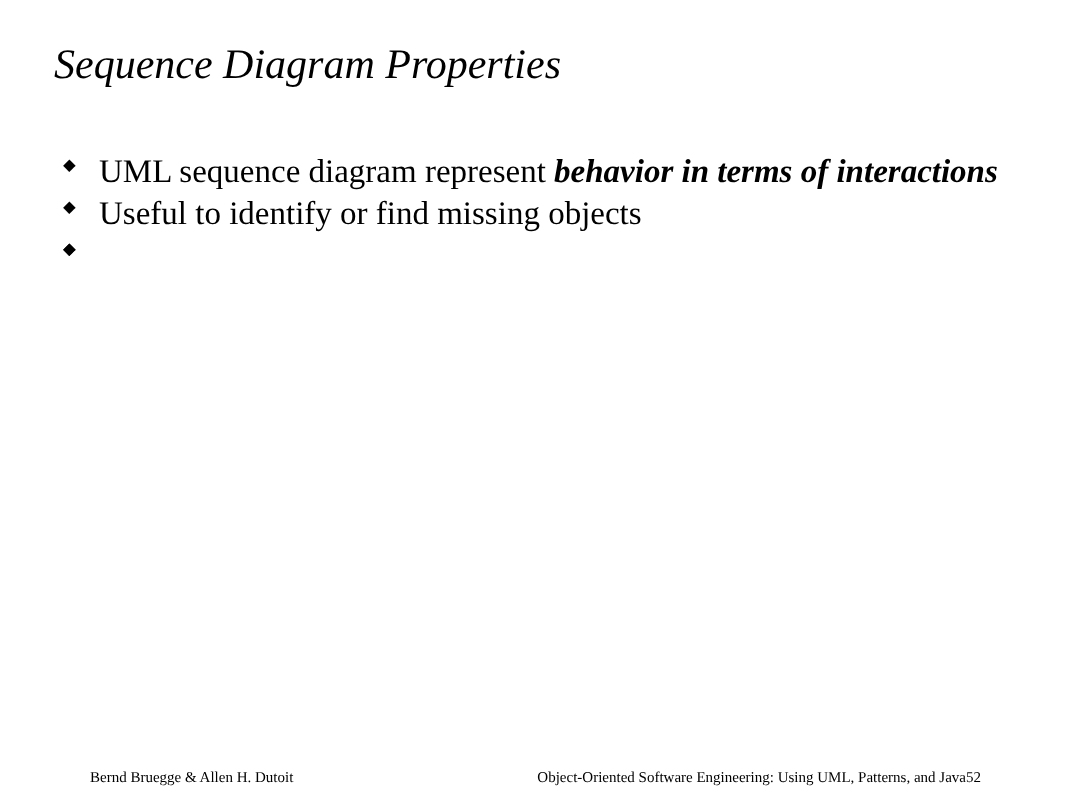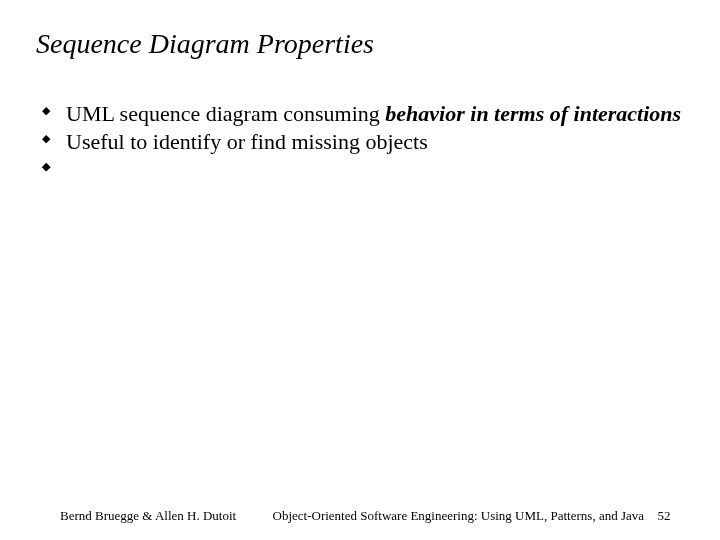--- a/index.html
+++ b/index.html
@@ -47,39 +47,39 @@
     line-height: 1;
   }
   .italic { font-style: italic; font-weight: bold; }
   .footer {
     position: absolute;
     left: 0;
     bottom: 16px;
     width: 720px;
     box-sizing: border-box;
     padding: 0 36px 0 60px;
-    font-size: 13px;
+    font-size: 10px;
     font-family: "Times New Roman", Times, serif;
     display: flex;
     align-items: baseline;
   }
   .footer-left { flex: 0 0 auto; }
   .footer-center { flex: 1 1 auto; text-align: right; }
-  .footer-right { flex: 0 0 40px; text-align: center; }
+  .footer-right { flex: 0 0 40px; text-align: left; }
 </style>
 </head>
 <body>
 
 <div class="slide">
   <h1 class="title">Sequence Diagram Properties</h1>
 
   <ul class="bullets">
     <li>
       <span class="bullet-marker">◆</span>
-      <span>UML sequence diagram consuming </span><span class="italic">behavior in terms of interactions</span>
+      <span>UML sequence diagram represent </span><span class="italic">behavior in terms of interactions</span>
     </li>
     <li>
       <span class="bullet-marker">◆</span>
       <span>Useful to identify or find missing objects</span><span class="italic"></span>
     </li>
     <li>
       <span class="bullet-marker">◆</span>
       <span class="italic"></span>
     </li>
     <li>

